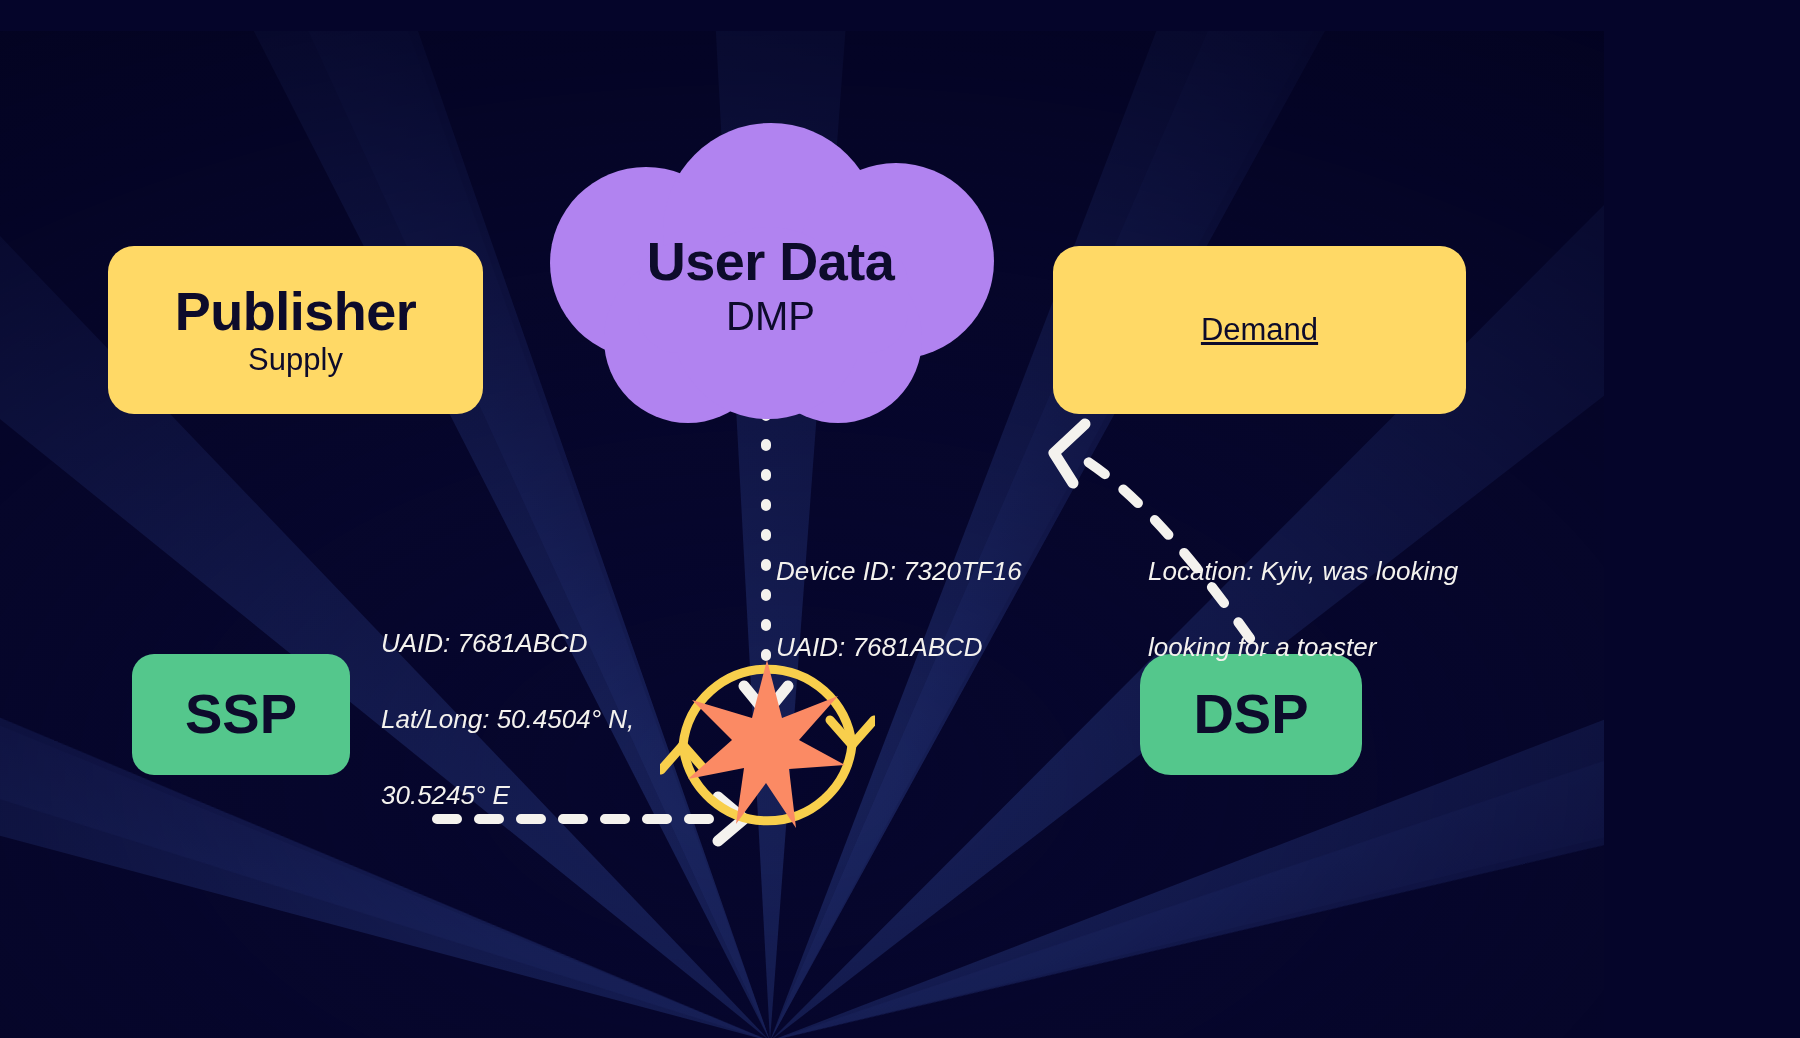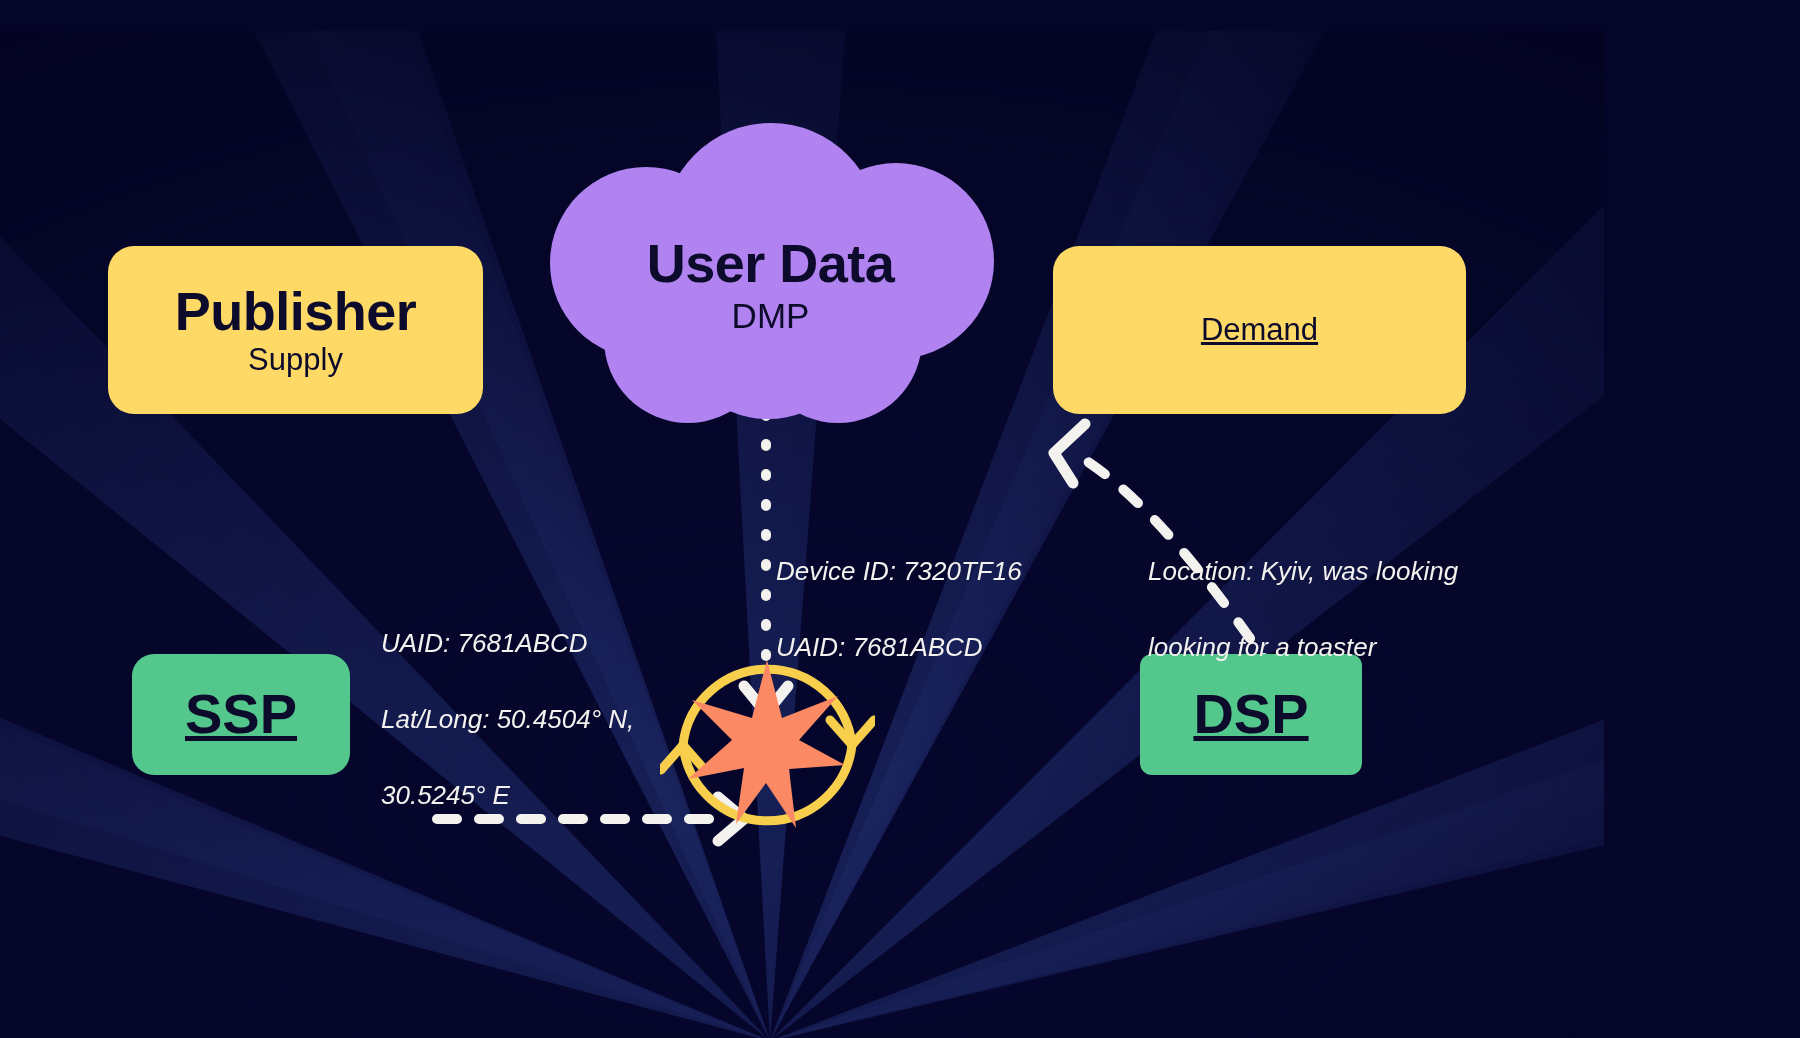--- a/index.html
+++ b/index.html
@@ -54,21 +54,21 @@
     font-weight: 700;
     letter-spacing: -0.5px;
     line-height: 1.05;
   }
   .card .subtitle {
     font-weight: 400;
     line-height: 1.15;
   }
 
   .card-yellow { background: #ffd966; }
-  .card-green  { background: #54c78c; text-decoration: underline; }
+  .card-green  { background: #54c78c; }
 
   #node-publisher {
     left: 108px; top: 215px;
     width: 375px; height: 168px;
   }
   #node-publisher .title { font-size: 54px; margin-bottom: 2px; }
   #node-publisher .subtitle { font-size: 31px; }
 
   #node-advertiser {
     left: 1053px; top: 215px;
@@ -80,21 +80,21 @@
   #node-ssp {
     left: 132px; top: 623px;
     width: 218px; height: 121px;
     border-radius: 22px;
   }
   #node-ssp .title { font-size: 56px; letter-spacing: 0px; }
 
   #node-dsp {
     left: 1140px; top: 623px;
     width: 222px; height: 121px;
-    border-radius: 12px;
+    border-radius: 31px;
   }
   #node-dsp .title { font-size: 56px; letter-spacing: 0px; }
 
   
   #node-cloud {
     position: absolute;
     left: 528px; top: 92px;
     width: 485px; height: 300px;
     z-index: 4;
   }
@@ -106,21 +106,21 @@
     display: flex;
     flex-direction: column;
     align-items: center;
     justify-content: center;
     padding-top: 22px;
     box-sizing: border-box;
     color: #0d0b2b;
     text-align: center;
   }
   #cloud-text .title { font-size: 54px; font-weight: 700; letter-spacing: -0.5px; }
-  #cloud-text .subtitle { font-size: 35px; font-weight: 400; margin-top: 2px; text-align: center; }
+  #cloud-text .subtitle { font-size: 40px; font-weight: 400; margin-top: 2px; text-align: center; }
 
   
   #node-exchange {
     position: absolute;
     left: 660px; top: 607px;
     width: 215px; height: 215px;
     z-index: 4;
   }
 
   

